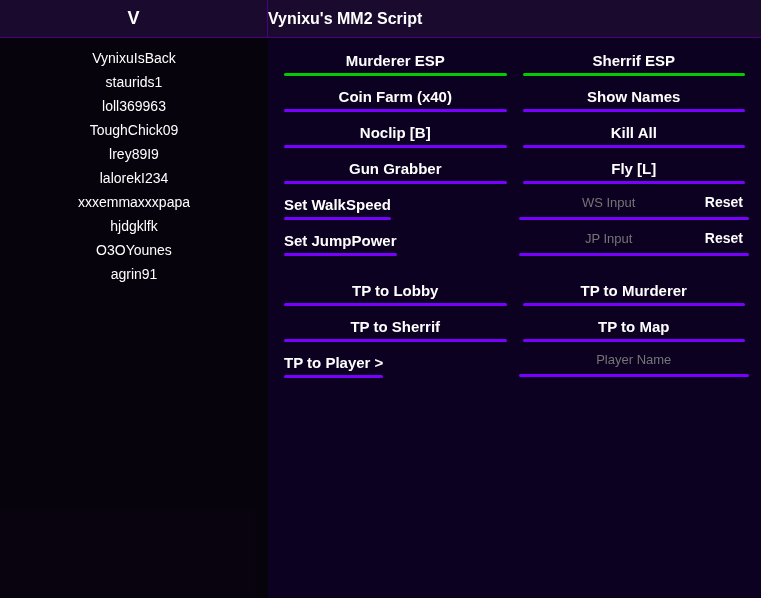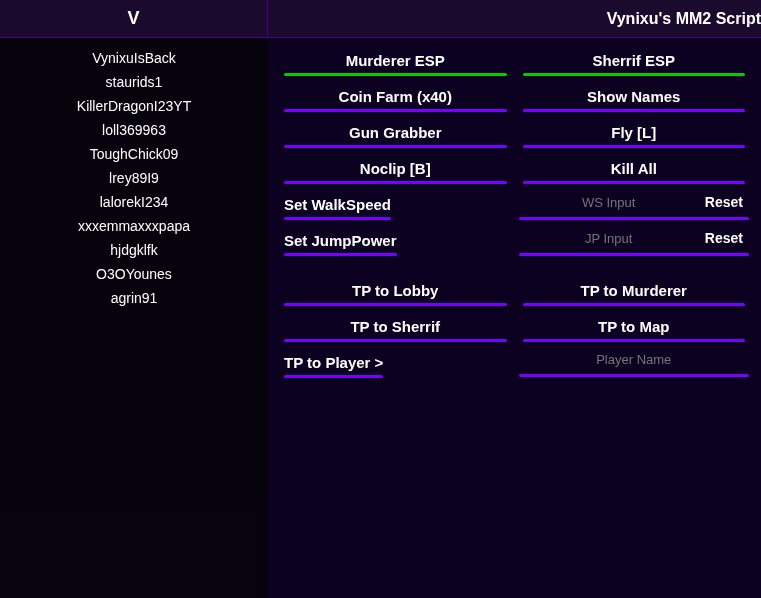--- a/index.html
+++ b/index.html
@@ -33,21 +33,21 @@
       font-size: 18px;
       font-weight: bold;
       border-right: 1px solid #4a0080;
       height: 100%;
     }
 
     .title-bar-title {
       flex: 1;
       display: flex;
       align-items: center;
-      justify-content: flex-end;
+      justify-content: flex-start;
       color: white;
       font-size: 16px;
       font-weight: bold;
     }
 
     
     .main-content {
       display: flex;
       flex: 1;
       overflow: hidden;
@@ -183,21 +183,20 @@
   <div class="title-bar-title">
     <span>Vynixu's MM2 Script</span>
   </div>
 </div>
 
 <div class="main-content">
 
   <div class="sidebar">
     <div class="player-name">VynixuIsBack</div>
     <div class="player-name">staurids1</div>
-    <div class="player-name">KillerDragonI23YT</div>
     <div class="player-name">loll369963</div>
     <div class="player-name">ToughChick09</div>
     <div class="player-name">lrey89I9</div>
     <div class="player-name">lalorekI234</div>
     <div class="player-name">xxxemmaxxxpapa</div>
     <div class="player-name">hjdgklfk</div>
     <div class="player-name">O3OYounes</div>
     <div class="player-name">agrin91</div>
   </div>
 
@@ -207,27 +206,27 @@
       <button class="btn green">Murderer ESP</button>
       <button class="btn green">Sherrif ESP</button>
     </div>
 
     <div class="button-row">
       <button class="btn purple">Coin Farm (x40)</button>
       <button class="btn purple">Show Names</button>
     </div>
 
     <div class="button-row">
+      <button class="btn purple">Noclip [B]</button>
+      <button class="btn purple">Kill All</button>
+    </div>
+
+    <div class="button-row">
       <button class="btn purple">Gun Grabber</button>
       <button class="btn purple">Fly [L]</button>
-    </div>
-
-    <div class="button-row">
-      <button class="btn purple">Noclip [B]</button>
-      <button class="btn purple">Kill All</button>
     </div>
 
     <div class="speed-row">
       <div class="speed-left">
         <button class="btn purple">Set WalkSpeed</button>
       </div>
       <div class="speed-right">
         <input class="text-input" type="text" placeholder="WS Input" style="">
         <button class="reset-btn">Reset</button>
       </div>

